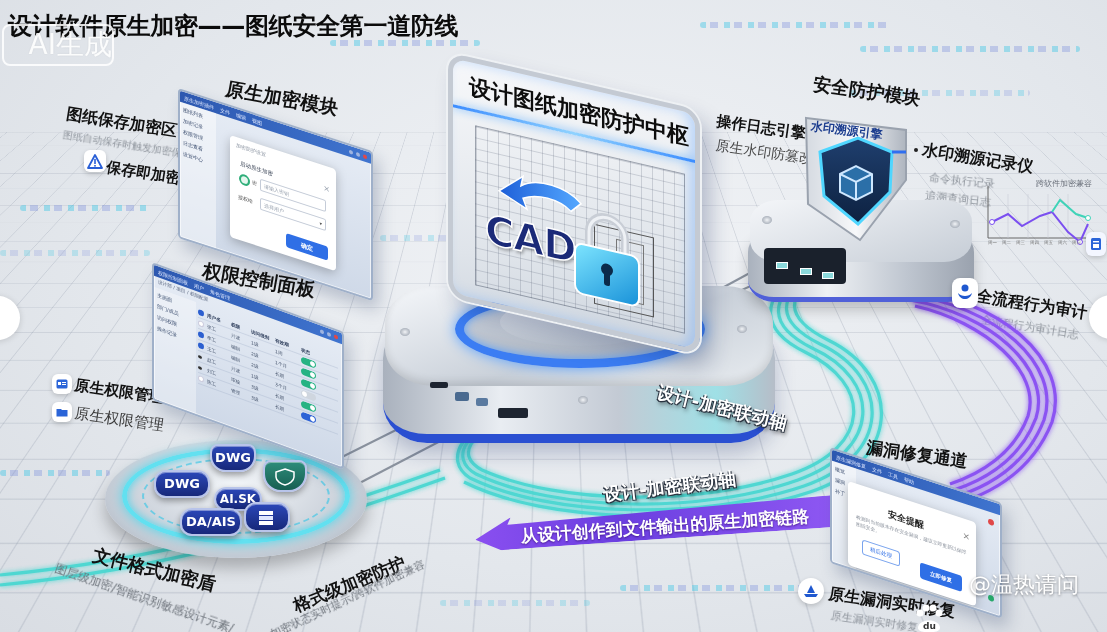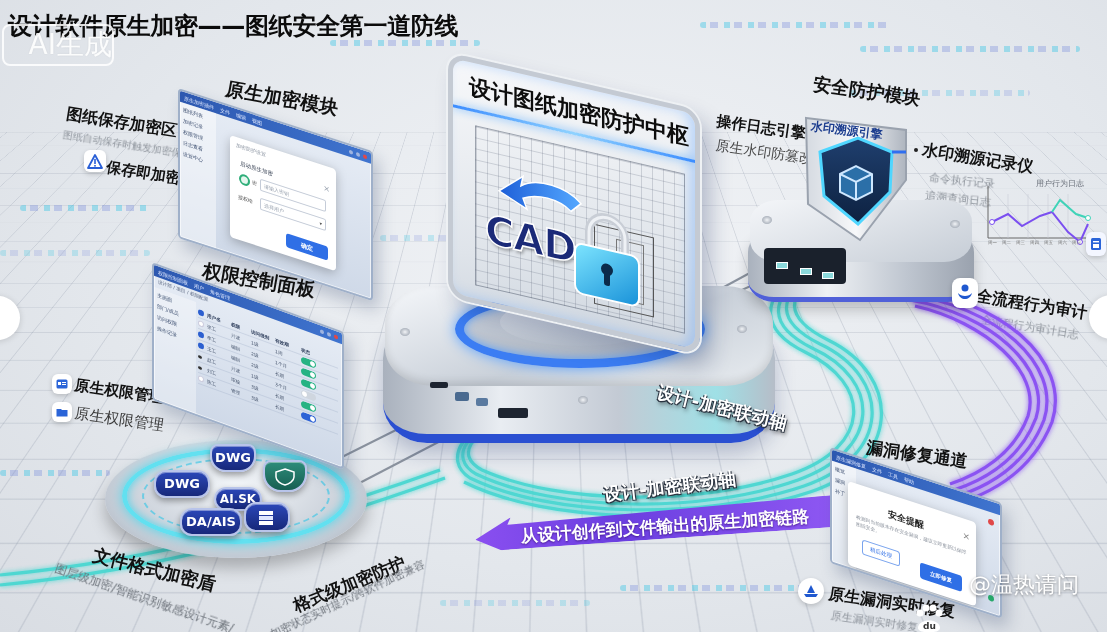--- a/index.html
+++ b/index.html
@@ -377,21 +377,21 @@
   <div class="lbl" style="left:815px;top:72px;font-size:18px;transform:rotate(8deg);z-index:9">安全防护模块</div>
   <div class="lbl" style="left:718px;top:112px;font-size:15px;transform:rotate(8deg)">操作日志引擎</div>
   <div class="lbl" style="left:717px;top:137px;font-size:14px;font-weight:400;color:#4a4a4a;transform:rotate(8deg)">原生水印防篡改</div>
 
   <div class="abs" style="left:914px;top:148px;width:4px;height:4px;border-radius:50%;background:#222"></div>
   <div class="lbl" style="left:924px;top:140px;font-size:16px;transform:rotate(9deg)">水印溯源记录仪</div>
   <div class="sub" style="left:930px;top:170px;font-size:11px;transform:rotate(6deg)">命令执行记录</div>
   <div class="sub" style="left:926px;top:188px;font-size:11px;transform:rotate(6deg)">追溯查询日志</div>
 
   <div class="abs" style="left:984px;top:178px;width:110px;height:72px">
-    <div class="abs" style="left:52px;top:0;font-size:8px;color:#6a707a;white-space:nowrap">用户行为日志</div>
+    <div class="abs" style="left:52px;top:0;font-size:8px;color:#6a707a;white-space:nowrap">跨软件加密兼容</div>
     <svg class="abs" style="left:0;top:6px" width="110" height="66" viewBox="0 0 110 66">
       <path d="M4 2 V54 H108" fill="none" stroke="#666" stroke-width="1"></path>
       <g stroke="#c9ced6" stroke-width=".6">
           <path d="M24 10 V54"></path>
           <path d="M44 10 V54"></path>
           <path d="M64 10 V54"></path>
           <path d="M84 10 V54"></path>
         </g>
       <polyline fill="none" stroke="#7b4ff0" stroke-width="2" points="8,38 24,30 38,42 56,32 68,28 84,48 96,58 104,40"></polyline>
       <polyline fill="none" stroke="#3fd3b8" stroke-width="2" points="68,28 76,16 92,30 104,34"></polyline>

